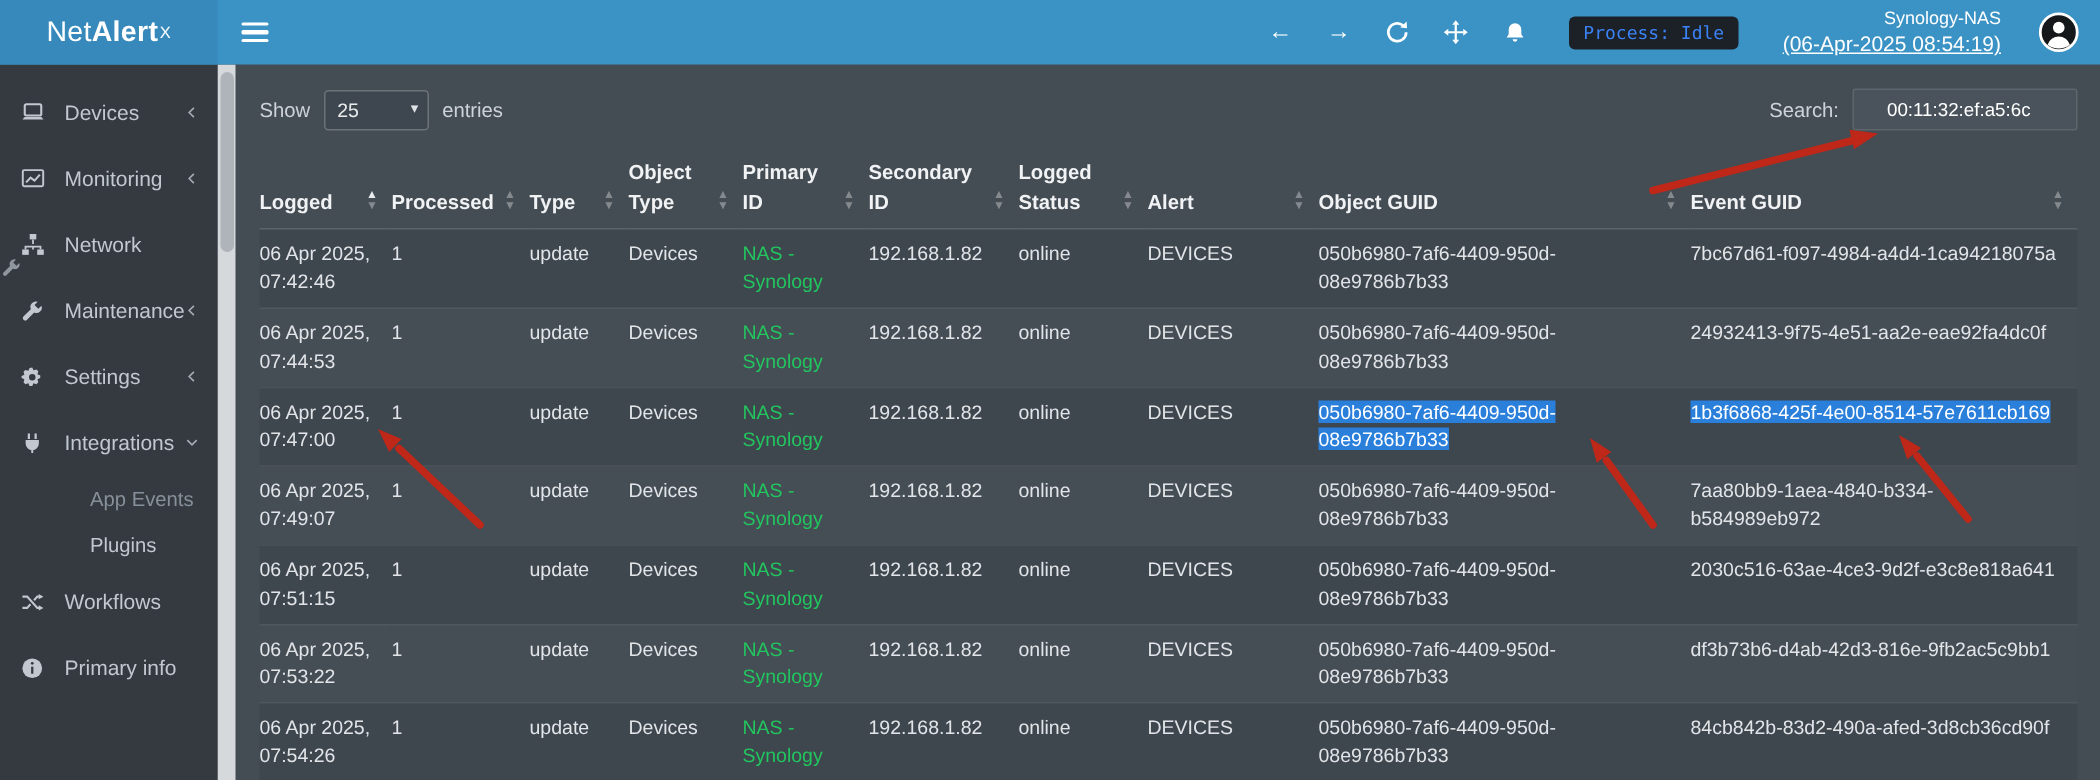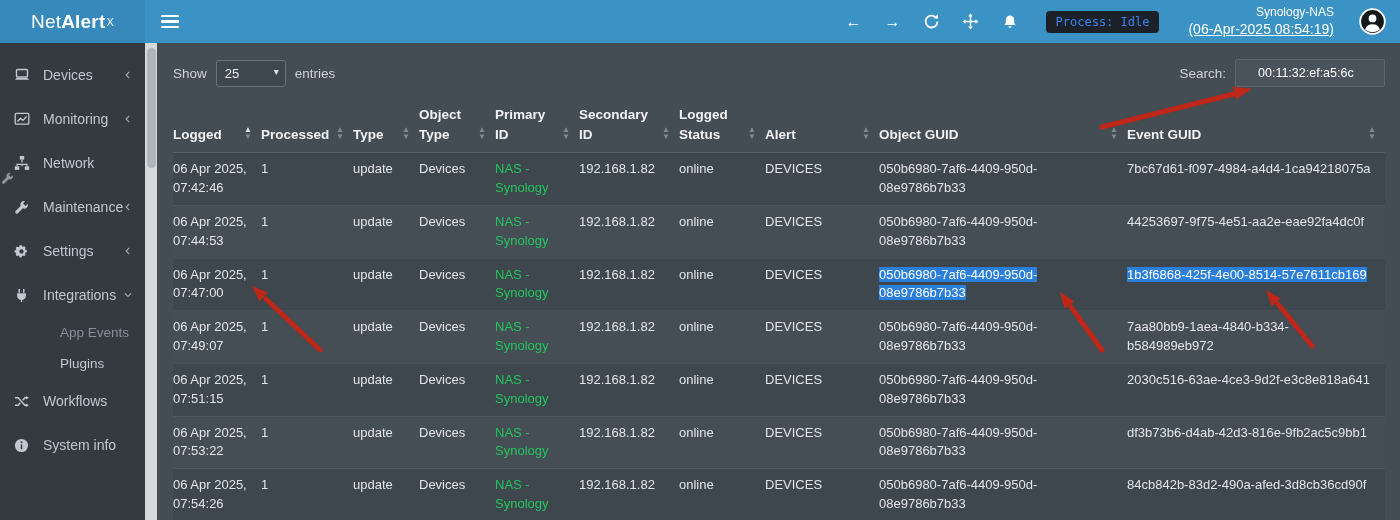--- a/index.html
+++ b/index.html
@@ -220,21 +220,21 @@
     <span class="nlabel">Workflows</span>
   </div>
   <div class="nav-item">
     <span class="nicon">
         <svg class="ic" viewBox="0 0 16 16" width="15" height="15">
           <circle cx="8" cy="8" r="7" fill="currentColor"></circle>
           <rect x="7.2" y="6.9" width="1.6" height="5" fill="#343a40"></rect>
           <circle cx="8" cy="4.5" r="1" fill="#343a40"></circle>
         </svg>
       </span>
-    <span class="nlabel">System info</span>
+    <span class="nlabel">Primary info</span>
   </div>
   <span class="edge-ico">
       <svg class="ic" viewBox="0 0 16 16" width="13" height="13" fill="currentColor">
         <path d="M14.6 4a3.9 3.9 0 0 1-5.2 4.9l-5.3 5.3a1.7 1.7 0 0 1-2.4-2.4L7 6.5A3.9 3.9 0 0 1 11.9 1.3L9.6 3.6l2.7 2.7z"></path>
       </svg>
     </span>
 </div>
 
 <div class="scrollstrip">
   <div class="scrollthumb"></div>
@@ -326,21 +326,21 @@
               <div>07:44:53</div>
             </td>
             <td>1</td>
             <td>update</td>
             <td>Devices</td>
             <td><span class="link">NAS - Synology</span></td>
             <td>192.168.1.82</td>
             <td>online</td>
             <td>DEVICES</td>
             <td><span>050b6980-7af6-4409-950d-08e9786b7b33</span></td>
-            <td><span>44253697-9f75-4e51-aa2e-eae92fa4dc0f</span></td>
+            <td><span>24932413-9f75-4e51-aa2e-eae92fa4dc0f</span></td>
           </tr>
           <tr>
             <td>
               <div>06 Apr 2025,</div>
               <div>07:47:00</div>
             </td>
             <td>1</td>
             <td>update</td>
             <td>Devices</td>
             <td><span class="link">NAS - Synology</span></td>

